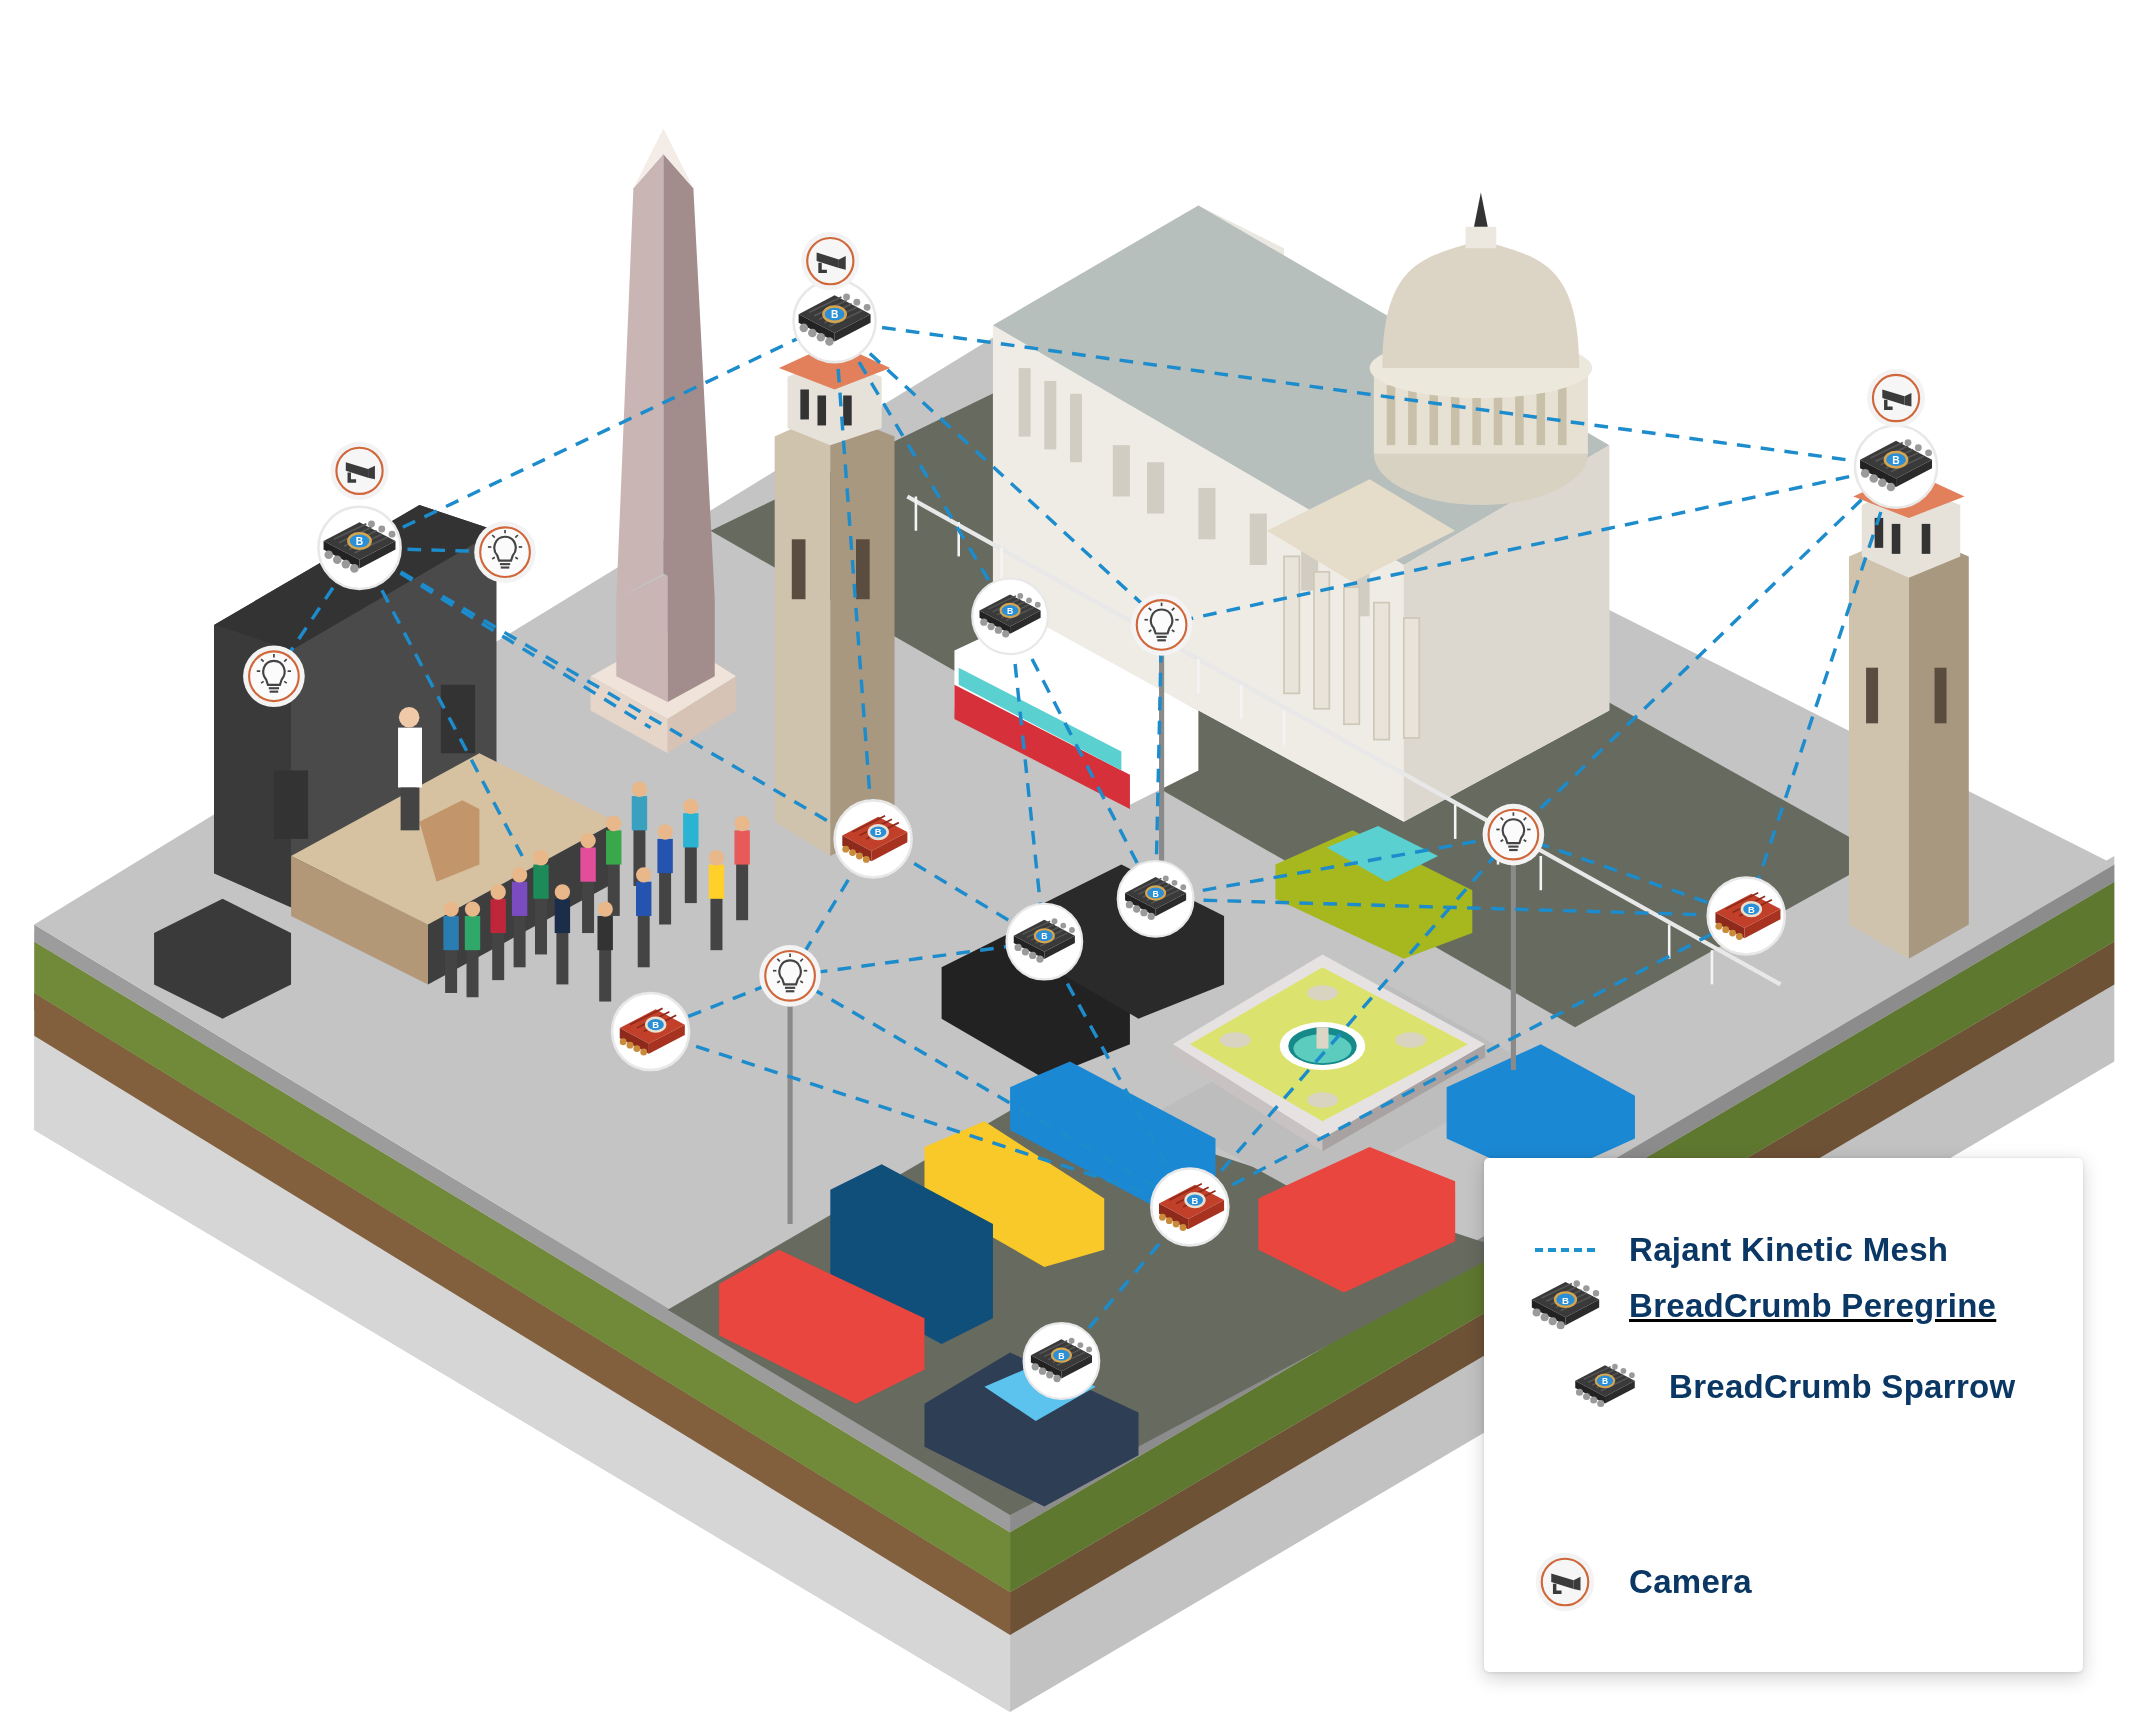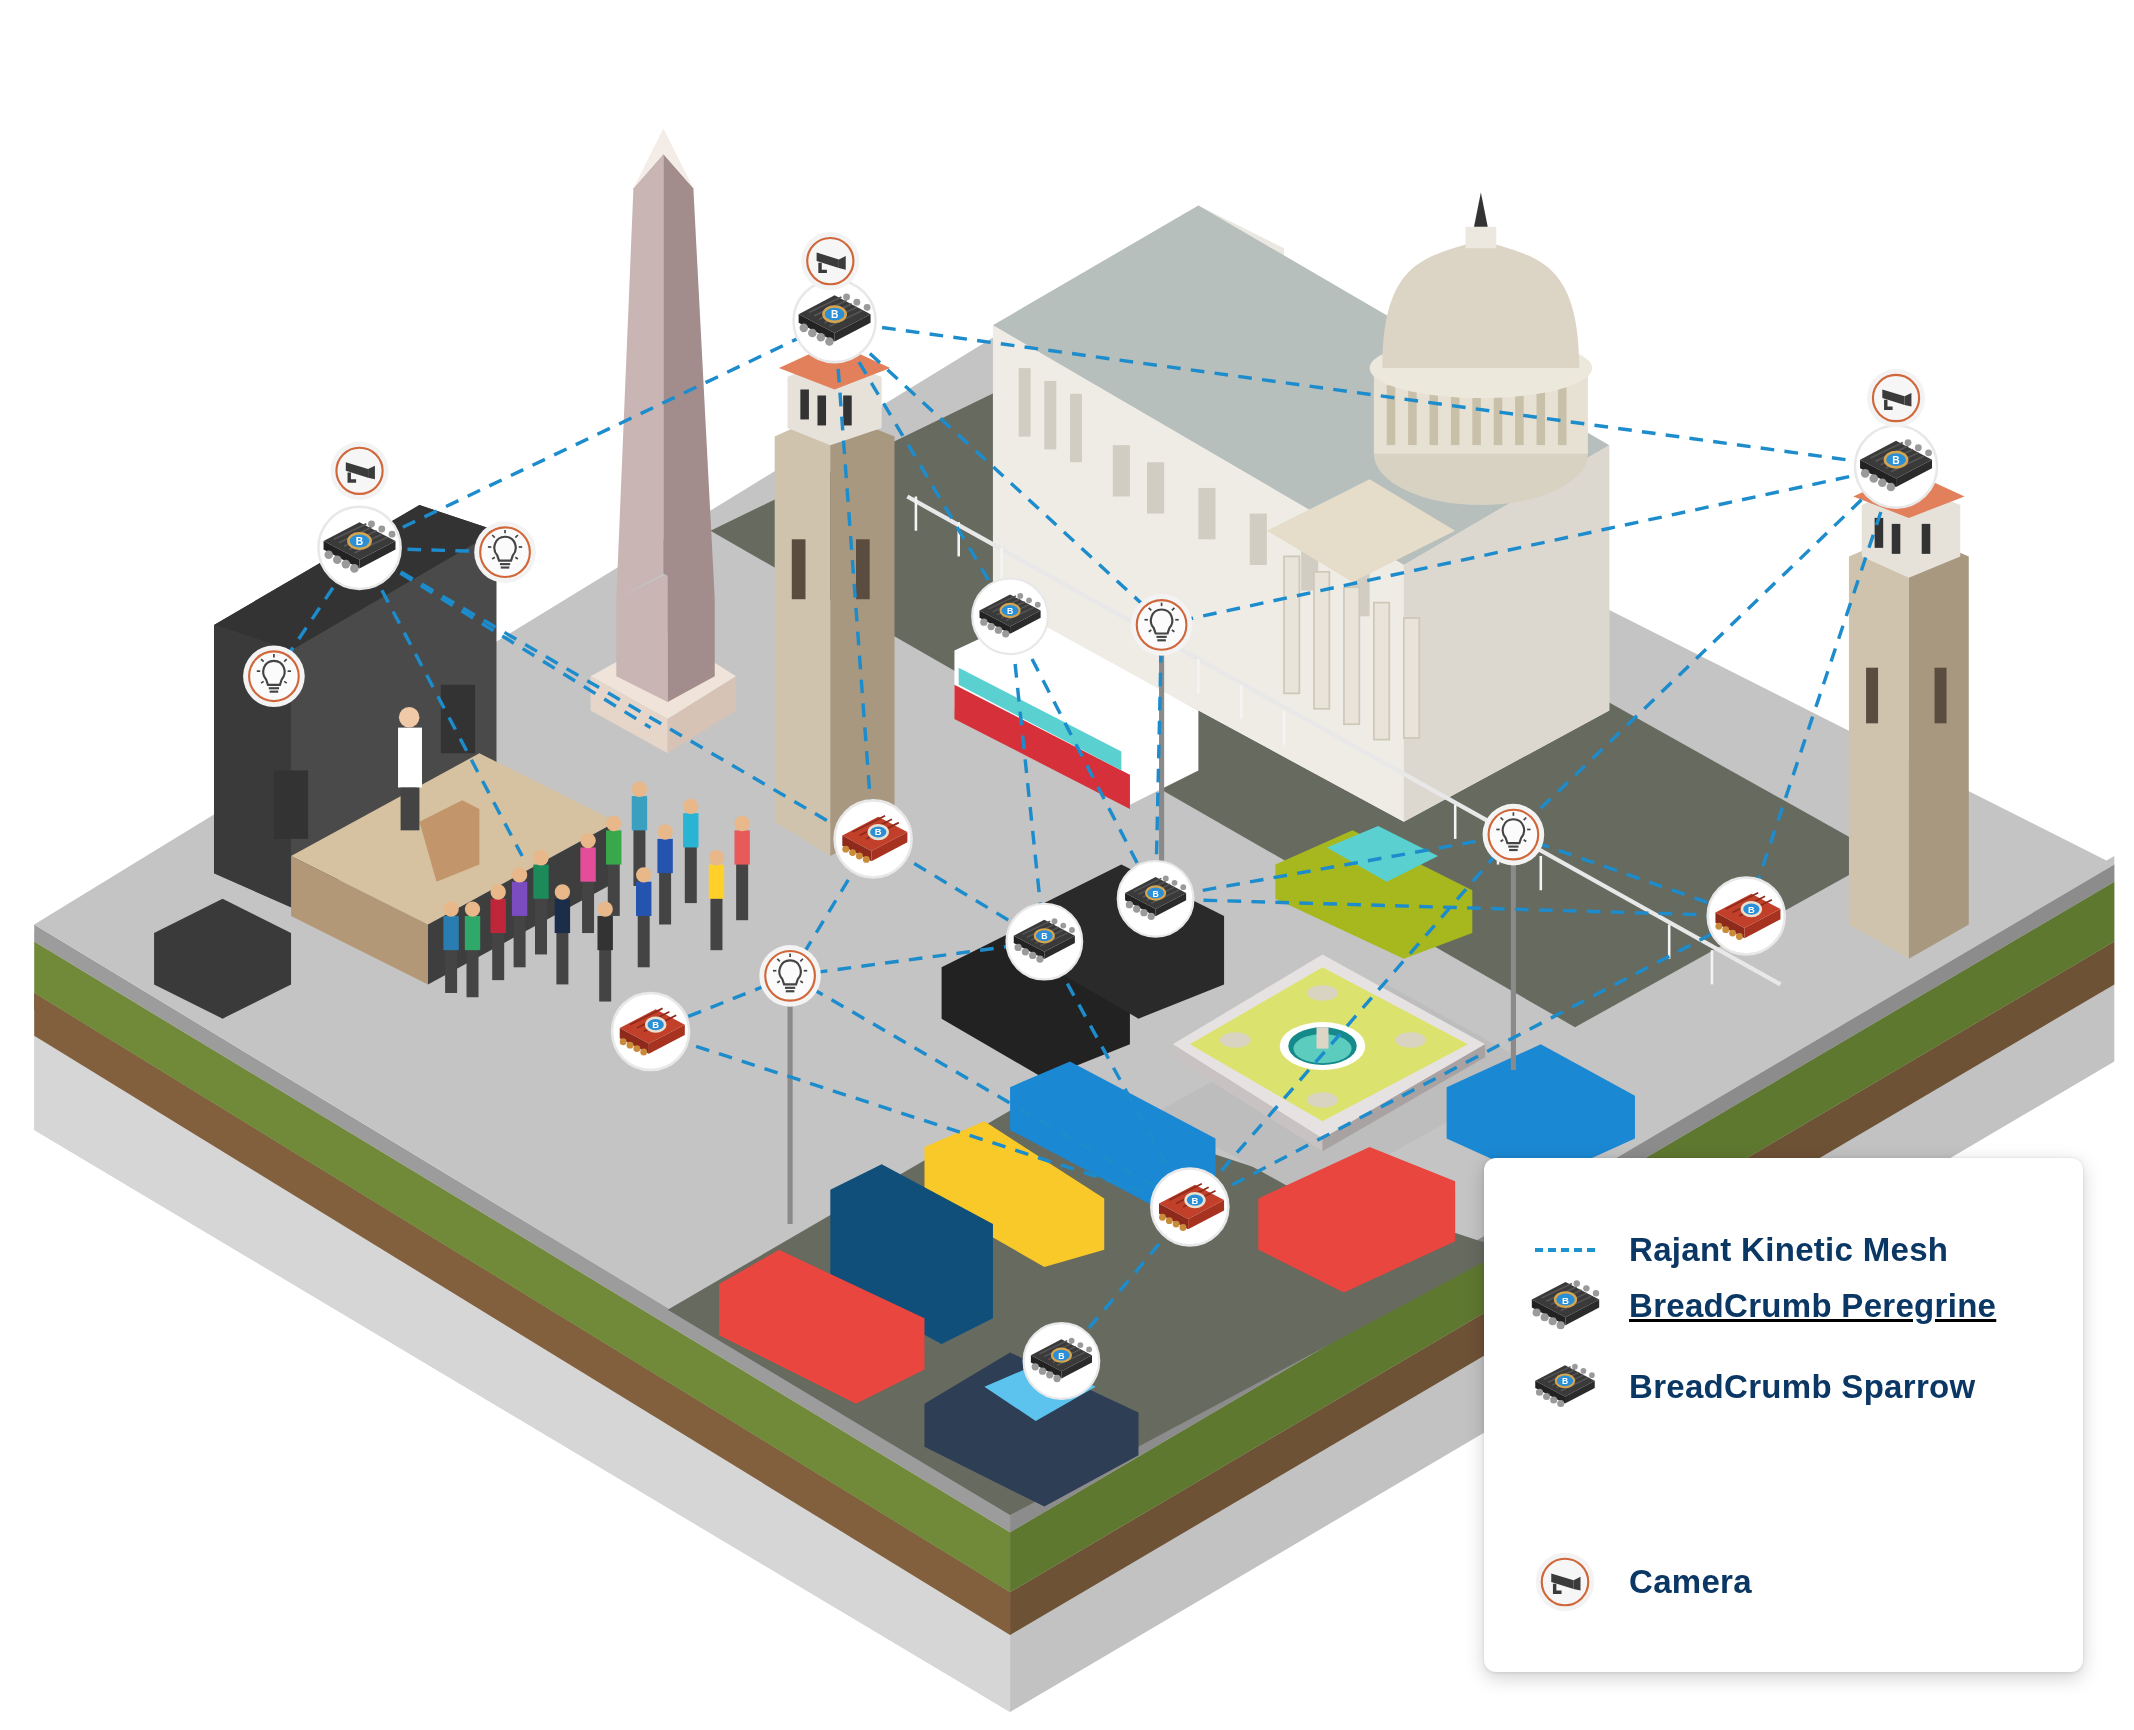--- a/index.html
+++ b/index.html
@@ -1,20 +1,20 @@
 <!DOCTYPE html>
 <html style="font-size:13.7px"><head>
 <meta charset="utf-8">
 <style>
   html, body { margin:0; padding:0; background:#ffffff; }
   body { width:2134px; height:1730px; position:relative; overflow:hidden; font-family:"Liberation Sans", sans-serif; }
   #scene { position:absolute; left:0; top:0; width:2134px; height:1730px; }
   .legend {
     position:absolute; left:1484px; top:1158px; width:599px; height:514px;
-    background:#ffffff; border-radius:12px;
+    background:#ffffff; border-radius:5px;
     box-shadow: 0 5.1px 19px rgba(0,0,0,0.18), 0 0.9px 3.4px rgba(0,0,0,0.10);
   }
   .legend-row { position:absolute; left:0; display:flex; align-items:center; }
   .legend-icon { width:94px; height:77px; display:flex; align-items:center; justify-content:center; margin-left:34px; }
   .legend-label { color:#0b3764; font-size:33px; font-weight:bold; margin-left:17px; letter-spacing:0.3px; white-space:nowrap; }
   .dash-line { width:60px; height:0; border-top:4.3px dashed #1c93cf; }
   .marker-circle { fill:#ffffff; stroke:#e8e8e8; stroke-width:3; }
   .mesh { stroke:#1c8ccc; stroke-width:4; stroke-dasharray:16 12; fill:none; }
 </style>
 </head>
@@ -437,21 +437,21 @@
     <span class="legend-label">Rajant Kinetic Mesh</span>
   </div>
   <div class="legend-row" style="top:109px;text-decoration:underline;">
     <div class="legend-icon">
       <svg width="77" height="60" viewBox="-48 -36 96 72">
           <use href="#peregrine"></use>
         </svg>
     </div>
     <span class="legend-label">BreadCrumb Peregrine</span>
   </div>
-  <div class="legend-row" style="top:190px;">
+  <div class="legend-row" style="top:190px;padding-left:40px;">
     <div class="legend-icon">
       <svg width="68" height="53" viewBox="-48 -36 96 72">
           <use href="#peregrine"></use>
         </svg>
     </div>
     <span class="legend-label">BreadCrumb Sparrow</span>
   </div>
   <div class="legend-row" style="top:385px;">
     <div class="legend-icon">
       <svg width="62" height="62" viewBox="-36 -36 72 72">

